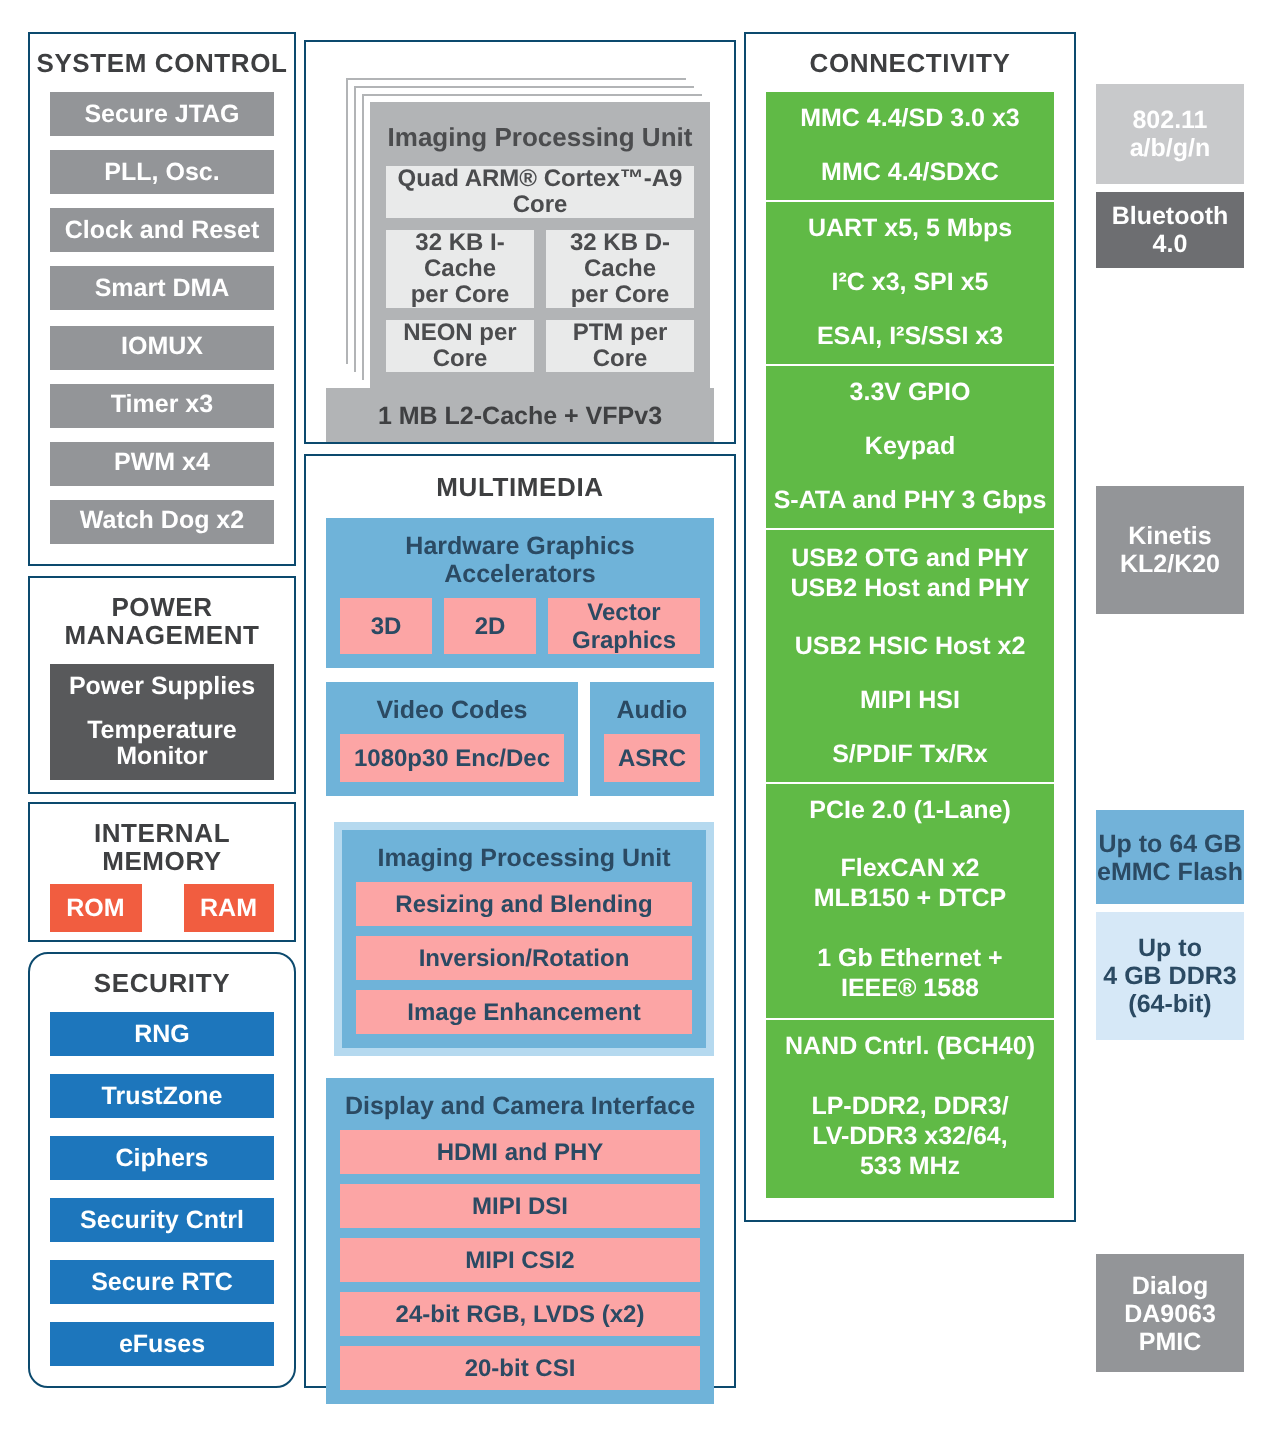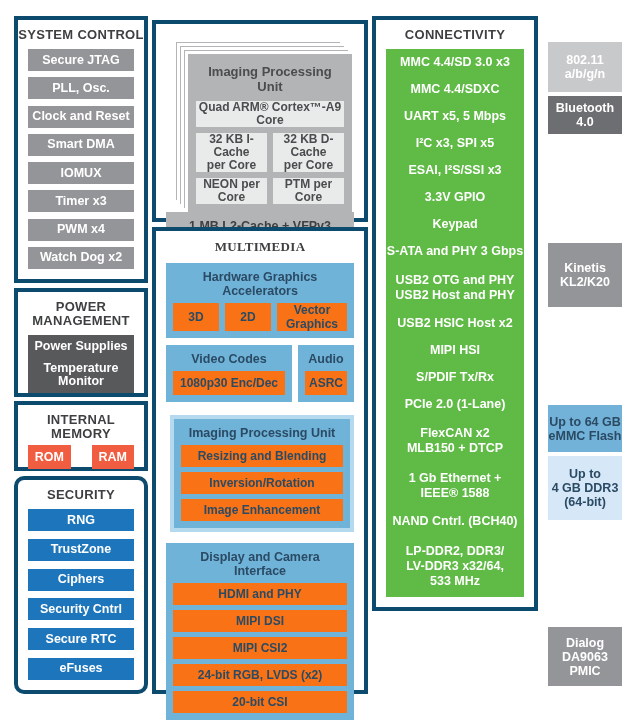--- a/index.html
+++ b/index.html
@@ -5,21 +5,21 @@
   * { margin:0; padding:0; box-sizing:border-box; }
   html,body { background:#ffffff; }
   body {
     font-family:"Liberation Sans","DejaVu Sans",sans-serif;
     font-weight:bold;
     -webkit-font-smoothing:antialiased;
   }
   .canvas { position:relative; width:644px; height:721px; background:#ffffff; overflow:hidden; }
 
   
-  .frame { position:absolute; border:4px solid #0c4a6e; background:#ffffff; display:flex; flex-direction:column; }
+  .frame { position:absolute; border:1px solid #0c4a6e; background:#ffffff; display:flex; flex-direction:column; }
   .grp-title { text-align:center; color:#3e3f41; font-size:13px; letter-spacing:.3px; line-height:14px; white-space:pre-line; padding-top:8px; }
   .items { display:flex; flex-direction:column; justify-content:space-between; flex:1; padding:7px 10px 10px; }
   .lbl { display:flex; align-items:center; justify-content:center; text-align:center; white-space:pre-line; }
 
   
   .g-sys  { left:14px; top:16px;  width:134px; height:267px; }
   .g-pow  { left:14px; top:288px; width:134px; height:109px; }
   .g-mem  { left:14px; top:401px; width:134px; height:70px; }
   .g-sec  { left:14px; top:476px; width:134px; height:218px;border-radius:10px; }
   .box-gray  { background:#939598; color:#ffffff; font-size:12.5px; min-height:22px; line-height:13px; }
@@ -38,24 +38,24 @@
                -11px -11px 0 0 #ffffff,-12px -12px 0 0 #b2b4b6;
   }
   .cpu-title { text-align:center; color:#4b4c4e; font-size:13px; padding:2px 0 7px; }
   .cpu-box { background:#e9eaea; color:#4b4c4e; font-size:12px; line-height:13px; min-height:24px; }
   .cpu-grid { display:grid; grid-template-columns:1fr 1fr; gap:6px; margin-top:6px; }
   .cpu-core { min-height:26px; }
   .cpu-cache { min-height:38px; }
   .l2-box { margin-top:auto; background:#b2b4b6; color:#3f4042; font-size:12.5px; min-height:27px; }
 
   .g-mm { left:152px; top:227px; width:216px; height:467px; padding:0 10px 10px; }
-  .mm-title { text-align:center; color:#3e3f41; font-size:13px; letter-spacing:.3px; padding-top:8px;font-family:Liberation Serif, serif; }
+  .mm-title { text-align:center; color:#3e3f41; font-size:13px; letter-spacing:.3px; padding-top:8px; }
   .bluecard { background:#6fb3d9; padding:7px; }
   .bc-title { text-align:center; color:#2b4a63; font-size:12.5px; padding-bottom:5px; }
-  .bc-item { background:#f97316; color:#2b4a63; font-size:12px; min-height:22px; }
+  .bc-item { background:#fca5a5; color:#2b4a63; font-size:12px; min-height:22px; }
   .accel { margin-top:8px; }
   .accel-row { display:flex; gap:6px; }
   .accel-row .sm { flex:0 0 46px; min-height:24px; }
   .accel-row .lg { flex:1; min-height:24px; }
   .va-row { display:flex; gap:6px; margin-top:7px; }
   .va-video { flex:0 0 126px; }
   .va-audio { flex:1; }
   .va-row .bc-item { min-height:24px; }
   .ipu-outer { margin:13px 0 0 4px; background:#b5d9ef; padding:4px; }
   .ipu-inner { background:#6fb3d9; padding:7px; }

